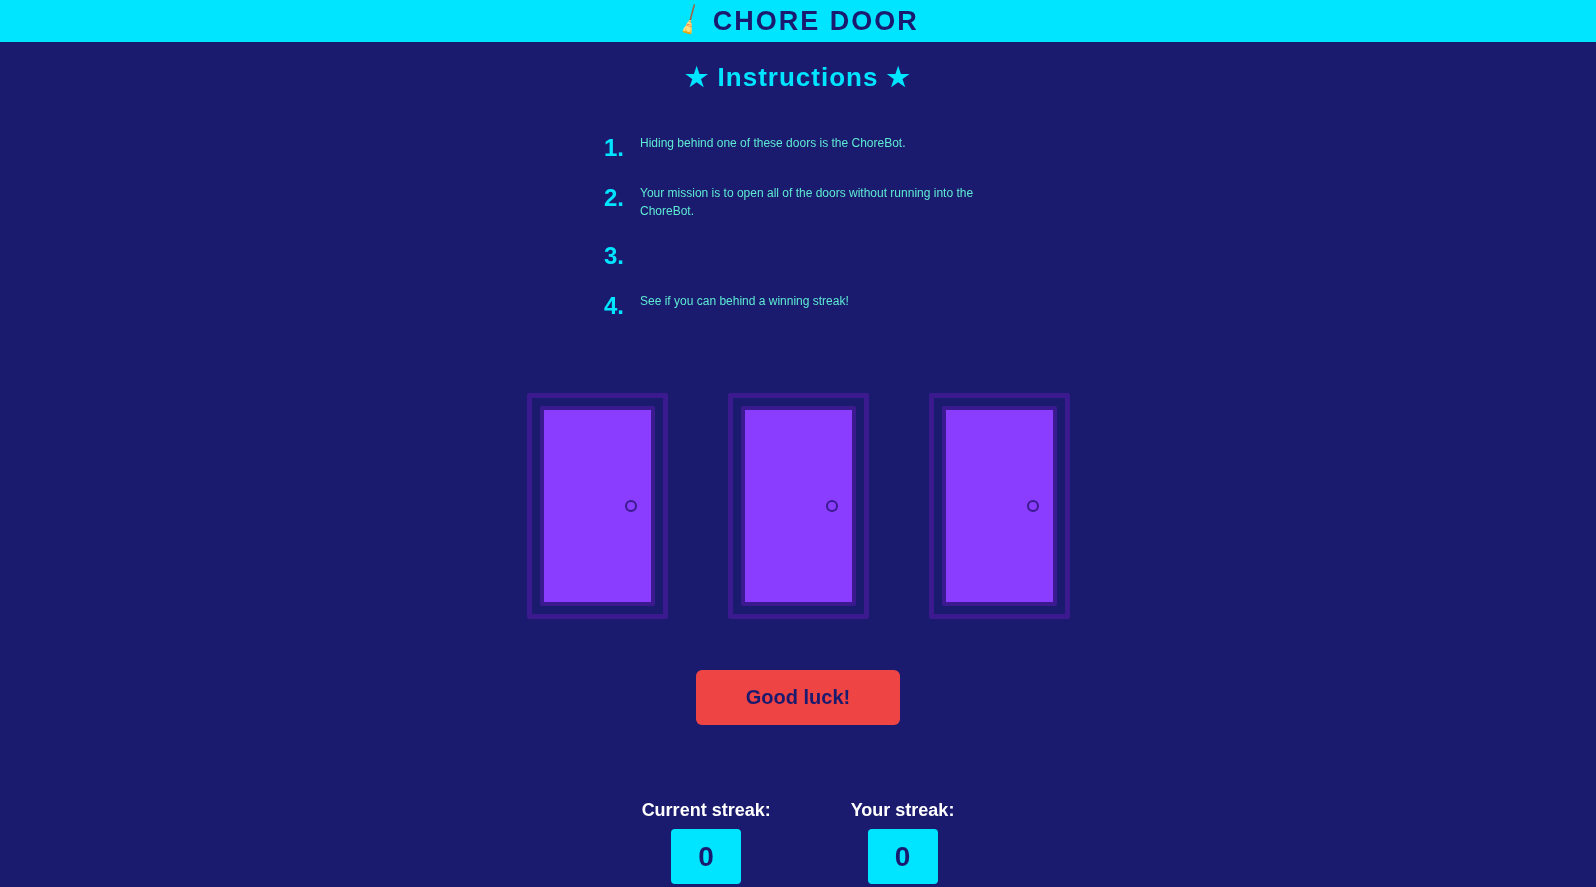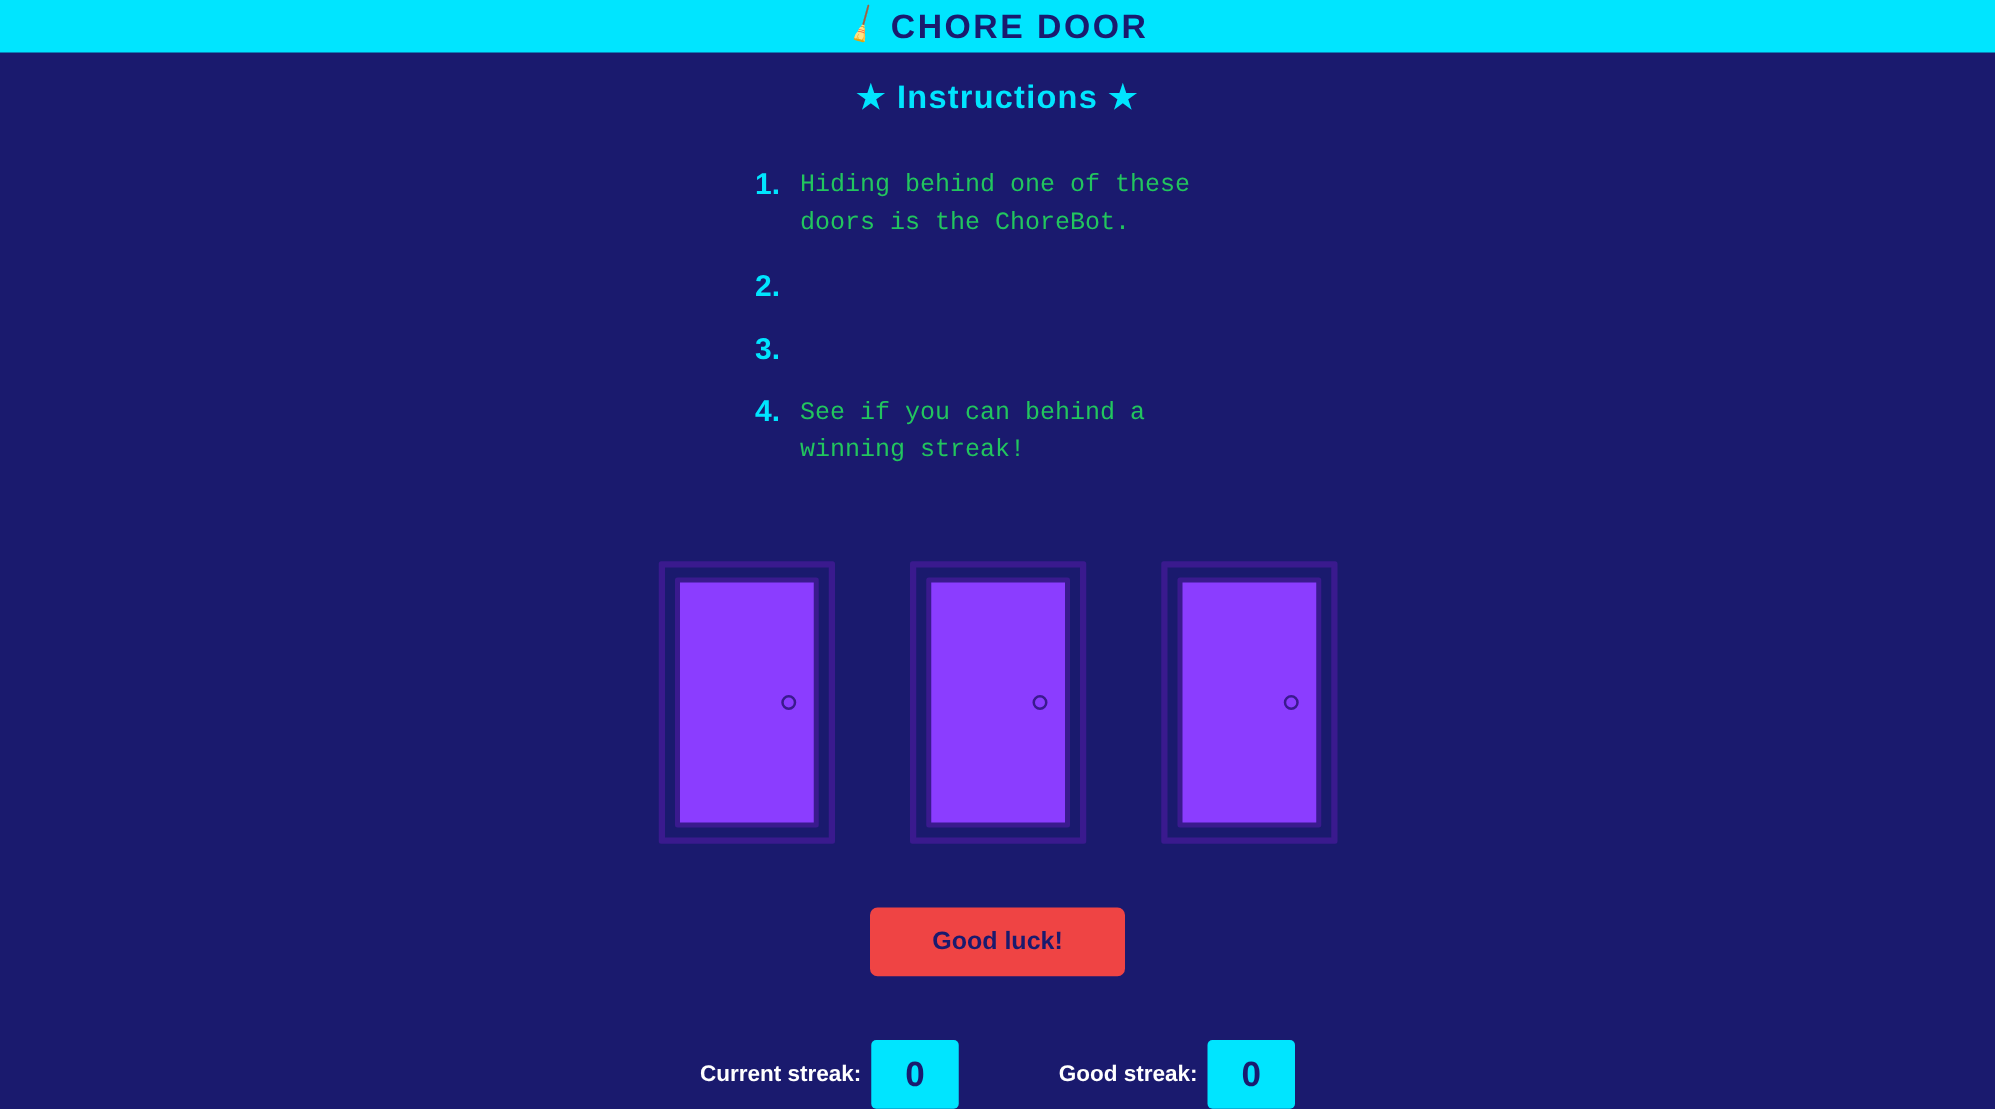--- a/index.html
+++ b/index.html
@@ -75,24 +75,23 @@
 
     .step-number {
       color: #00e5ff;
       font-size: 24px;
       font-weight: bold;
       min-width: 36px;
       text-align: right;
     }
 
     .step-text {
-      color: #22c55e;
-      font-size: 20px;
+      color: #5eead4;
+      font-size: 12px;
       line-height: 1.5;
-      font-family: Liberation Mono, monospace;
     }
 
     
     #doors-container {
       display: flex;
       gap: 60px;
       margin-bottom: 30px;
     }
 
     .door-wrapper {
@@ -143,23 +142,24 @@
     
     #streak-section {
       display: flex;
       gap: 80px;
       align-items: center;
       margin-bottom: 30px;
     }
 
     .streak-item {
       display: flex;
-      flex-direction: row;
+      flex-direction: column;
       align-items: center;
       gap: 8px;
+      margin-top: 24px;
     }
 
     .streak-label {
       color: #ffffff;
       font-size: 18px;
       font-weight: bold;
     }
 
     .streak-value {
       background-color: #00e5ff;
@@ -187,20 +187,21 @@
   <div id="instructions-heading">★ Instructions ★</div>
 
   <ol id="instructions-list">
 
   <li>
         <span class="step-number">1.</span>
         <span class="step-text">Hiding behind one of these doors is the ChoreBot.</span>
       </li>
       <li>
         <span class="step-number">2.</span>
+        <span class="step-text">Your mission is to open all of the doors without running into the ChoreBot.</span>
       </li>
       <li>
         <span class="step-number">3.</span>
       </li>
       <li>
         <span class="step-number">4.</span>
         <span class="step-text">See if you can behind a winning streak!</span>
       </li>
     </ol>
 
@@ -229,18 +230,18 @@
   </div>
 
   <button id="good-luck-button">Good luck!</button>
 
   <div id="streak-section">
     <div class="streak-item">
       <span class="streak-label">Current streak:</span>
       <span class="streak-value">0</span>
     </div>
     <div class="streak-item">
-      <span class="streak-label">Good streak:</span>
+      <span class="streak-label">Your streak:</span>
       <span class="streak-value">0</span>
     </div>
   </div>
 
 </div>
 
 </body></html>

